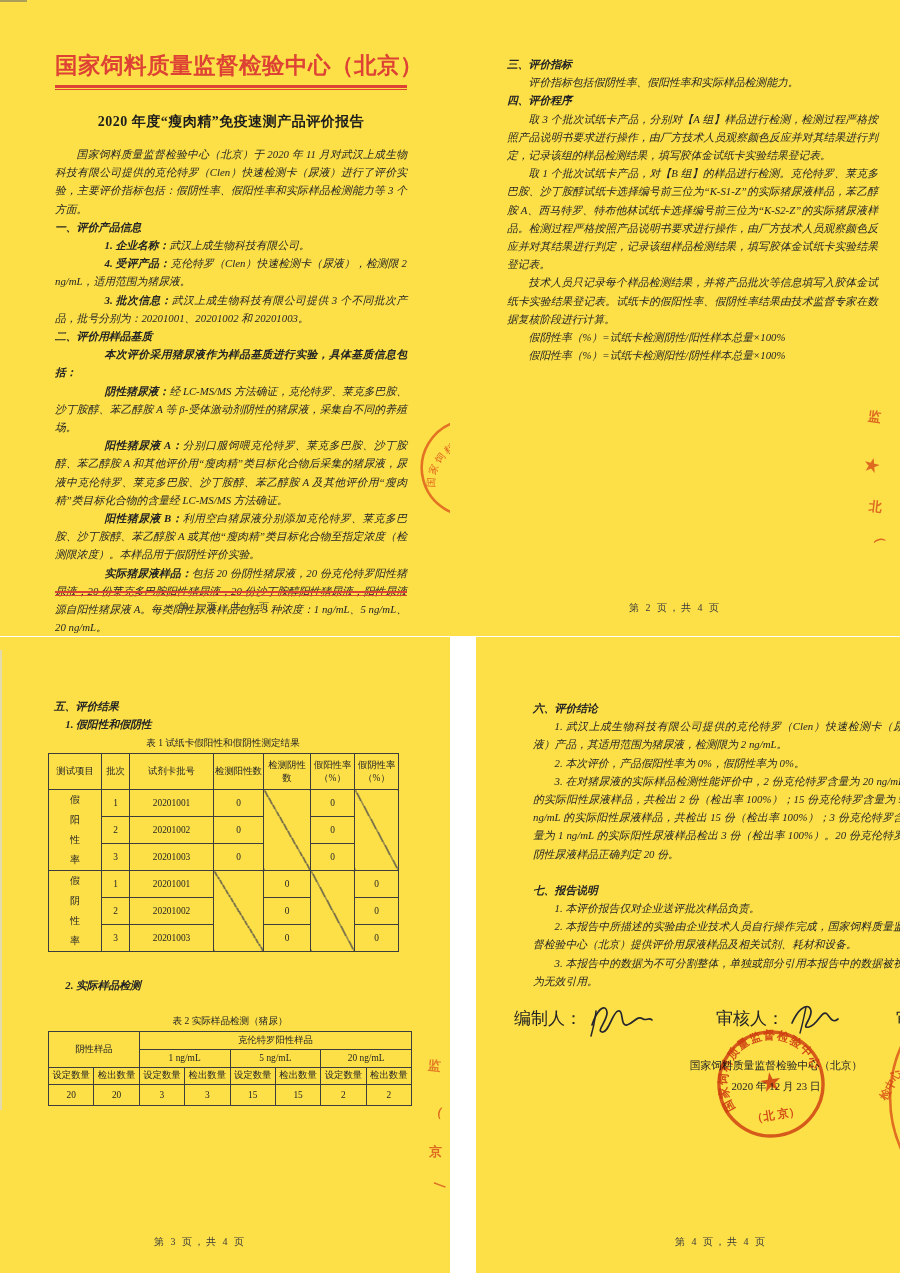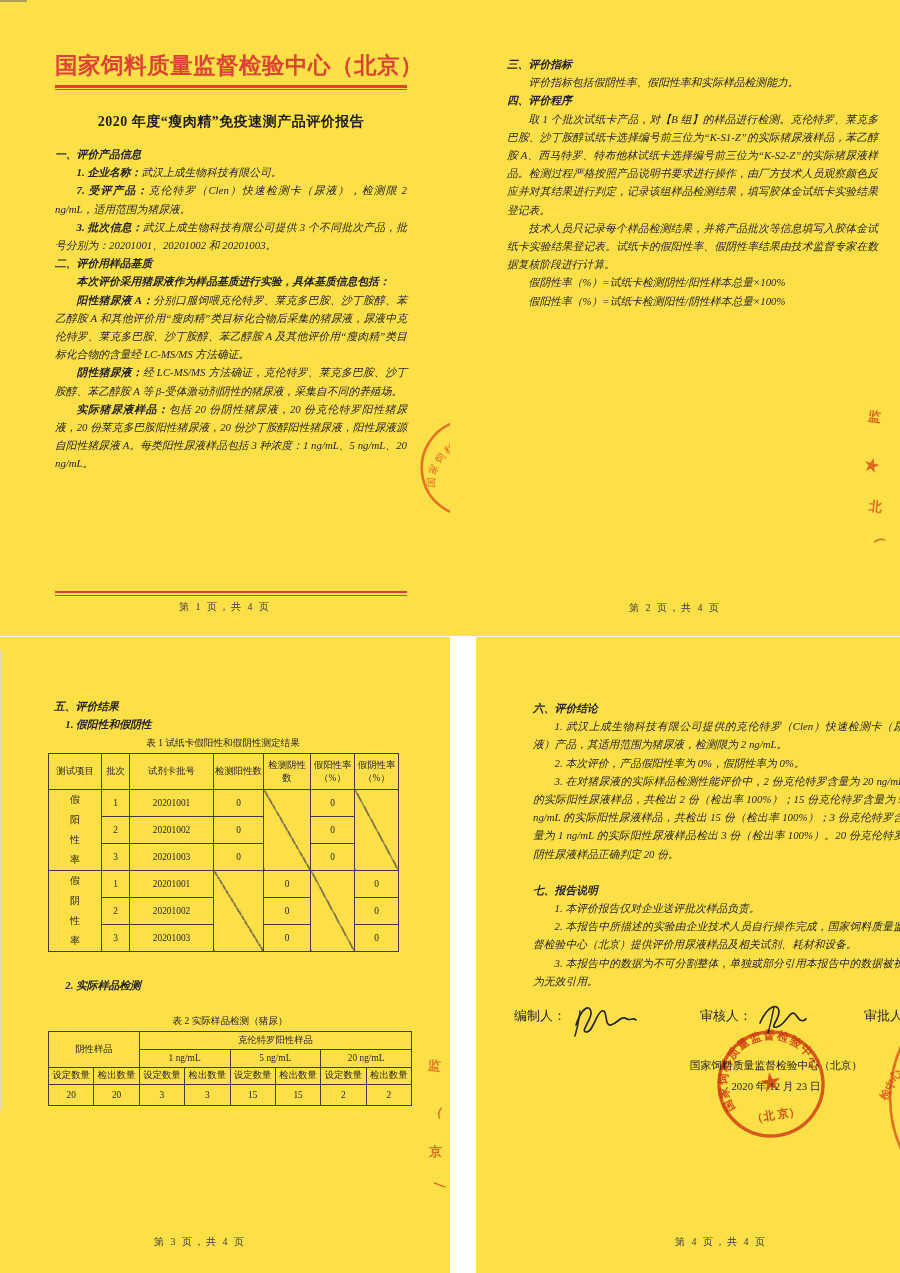--- a/index.html
+++ b/index.html
@@ -12,21 +12,21 @@
   #page1{left:0;top:0;}
   #page2{left:450px;top:0;}
   #page3{left:0;top:637px;}
   #page4{left:476px;top:637px;}
 
   
   .body-text{font-size:10.8px;line-height:18.2px;text-align:justify;}
   .body-text p{margin:0;text-indent:2em;font-style:italic;}
   .sec-h{font-weight:bold;text-indent:0 !important;}
   .sub-h{font-weight:bold;text-indent:1.6em !important;}
-  .ld{font-weight:bold;}
+  .ld{font-weight:bold;margin-left:28px;}
   .pgfoot{
     position:absolute;left:0;width:100%;text-align:center;
     font-size:10px;color:#3b3b3b;letter-spacing:2px;
   }
 
   
   .masthead{
     margin:0 auto;text-align:center;color:#dd4234;font-weight:bold;
     font-size:22.5px;letter-spacing:0.5px;white-space:nowrap;
   }
@@ -52,21 +52,21 @@
       transparent calc(50% - 0.6px), #4a4a4a calc(50% - 0.6px),
       #4a4a4a calc(50% + 0.6px), transparent calc(50% + 0.6px));
   }
   .vcell div{width:13px;margin:0 auto;word-break:break-all;line-height:20px;font-size:10px;}
 
   
   .formula{margin:0;text-indent:2em;}
 
   
   .sign-row{position:absolute;left:38px;right:10px;display:flex;align-items:flex-start;}
-  .sign-item{display:flex;align-items:flex-start;font-size:13px;white-space:nowrap;}
+  .sign-item{display:flex;align-items:flex-start;font-size:17px;white-space:nowrap;}
   .sig-svg{margin-top:-8px;}
   .org-block{position:absolute;text-align:center;font-size:10.8px;line-height:21px;}
 
   
   .stamp{position:absolute;mix-blend-mode:multiply;pointer-events:none;}
   .frag{
     position:absolute;color:#d4453a;opacity:0.72;font-size:13px;
     font-weight:bold;mix-blend-mode:multiply;
   }
 
@@ -79,28 +79,30 @@
 <div class="page" id="page1">
   <div style="padding:50px 43px 0 55px;">
     <div class="masthead">国家饲料质量监督检验中心（北京）</div>
     <div class="dbl-rule">
         <div class="r1"></div>
         <div class="r2"></div>
       </div>
     <div class="doc-title">2020 年度“瘦肉精”免疫速测产品评价报告</div>
 
     <div class="body-text">
+      <p>国家饲料质量监督检验中心（北京）于 2020 年 11 月对武汉上成生物科技有限公司提供的克伦特罗（Clen）快速检测卡（尿液）进行了评价实验，主要评价指标包括：假阴性率、假阳性率和实际样品检测能力等 3 个方面。</p>
       <p class="sec-h">一、评价产品信息</p>
       <p><b class="ld">1. 企业名称：</b><span>武汉上成生物科技有限公司。</span></p>
-      <p><b class="ld">7. 受评产品：</b><span>克伦特罗（Clen）快速检测卡（尿液），检测限 2 ng/mL，适用范围为猪尿液。</span></p>
+      <p><b class="ld">4. 受评产品：</b><span>克伦特罗（Clen）快速检测卡（尿液），检测限 2 ng/mL，适用范围为猪尿液。</span></p>
       <p><b class="ld">3. 批次信息：</b><span>武汉上成生物科技有限公司提供 3 个不同批次产品，批号分别为：20201001、20201002 和 20201003。</span></p>
       <p class="sec-h">二、评价用样品基质</p>
       <p><b class="ld">本次评价采用猪尿液作为样品基质进行实验，具体基质信息包括：</b></p>
+      <p><b class="ld">阴性猪尿液：</b><span>经 LC-MS/MS 方法确证，克伦特罗、莱克多巴胺、沙丁胺醇、苯乙醇胺 A 等 β-受体激动剂阴性的猪尿液，采集自不同的养殖场。</span></p>
       <p><b class="ld">阳性猪尿液 A：</b><span>分别口服饲喂克伦特罗、莱克多巴胺、沙丁胺醇、苯乙醇胺 A 和其他评价用“瘦肉精”类目标化合物后采集的猪尿液，尿液中克伦特罗、莱克多巴胺、沙丁胺醇、苯乙醇胺 A 及其他评价用“瘦肉精”类目标化合物的含量经 LC-MS/MS 方法确证。</span></p>
-      <p><b class="ld">阴性猪尿液：</b><span>经 LC-MS/MS 方法确证，克伦特罗、莱克多巴胺、沙丁胺醇、苯乙醇胺 A 等 β-受体激动剂阴性的猪尿液，采集自不同的养殖场。</span></p>
+      <p><b class="ld">阳性猪尿液 B：</b><span>利用空白猪尿液分别添加克伦特罗、莱克多巴胺、沙丁胺醇、苯乙醇胺 A 或其他“瘦肉精”类目标化合物至指定浓度（检测限浓度）。本样品用于假阴性评价实验。</span></p>
       <p><b class="ld">实际猪尿液样品：</b><span>包括 20 份阴性猪尿液，20 份克伦特罗阳性猪尿液，20 份莱克多巴胺阳性猪尿液，20 份沙丁胺醇阳性猪尿液，阳性尿液源自阳性猪尿液 A。每类阳性尿液样品包括 3 种浓度：1 ng/mL、5 ng/mL、20 ng/mL。</span></p>
     </div>
   </div>
 
   <div class="foot-rule" style="top:591px;">
     <div style="height:2px;background:#dd4234;"></div>
     <div style="height:1px;background:#dd4234;margin-top:1.5px;"></div>
   </div>
   <div class="pgfoot" style="top:600px;">第 1 页，共 4 页</div>
 
@@ -112,20 +114,21 @@
     </text>
   </svg>
 </div>
 
 <div class="page" id="page2">
   <div style="padding:55px 22px 0 57px;">
     <div class="body-text">
       <p class="sec-h">三、评价指标</p>
       <p>评价指标包括假阴性率、假阳性率和实际样品检测能力。</p>
       <p class="sec-h">四、评价程序</p>
+      <p>取 3 个批次试纸卡产品，分别对【A 组】样品进行检测，检测过程严格按照产品说明书要求进行操作，由厂方技术人员观察颜色反应并对其结果进行判定，记录该组的样品检测结果，填写胶体金试纸卡实验结果登记表。</p>
       <p>取 1 个批次试纸卡产品，对【B 组】的样品进行检测。克伦特罗、莱克多巴胺、沙丁胺醇试纸卡选择编号前三位为“K-S1-Z”的实际猪尿液样品，苯乙醇胺 A、西马特罗、特布他林试纸卡选择编号前三位为“K-S2-Z”的实际猪尿液样品。检测过程严格按照产品说明书要求进行操作，由厂方技术人员观察颜色反应并对其结果进行判定，记录该组样品检测结果，填写胶体金试纸卡实验结果登记表。</p>
       <p>技术人员只记录每个样品检测结果，并将产品批次等信息填写入胶体金试纸卡实验结果登记表。试纸卡的假阳性率、假阴性率结果由技术监督专家在数据复核阶段进行计算。</p>
       <p class="formula">假阴性率（%）=试纸卡检测阴性/阳性样本总量×100%</p>
       <p class="formula">假阳性率（%）=试纸卡检测阳性/阴性样本总量×100%</p>
     </div>
   </div>
   <div class="pgfoot" style="top:601px;">第 2 页，共 4 页</div>
 
   <span class="frag" style="left:418px;top:408px;transform:rotate(8deg);">监</span>
   <span class="frag" style="left:414px;top:455px;font-size:17px;transform:rotate(14deg);">★</span>

